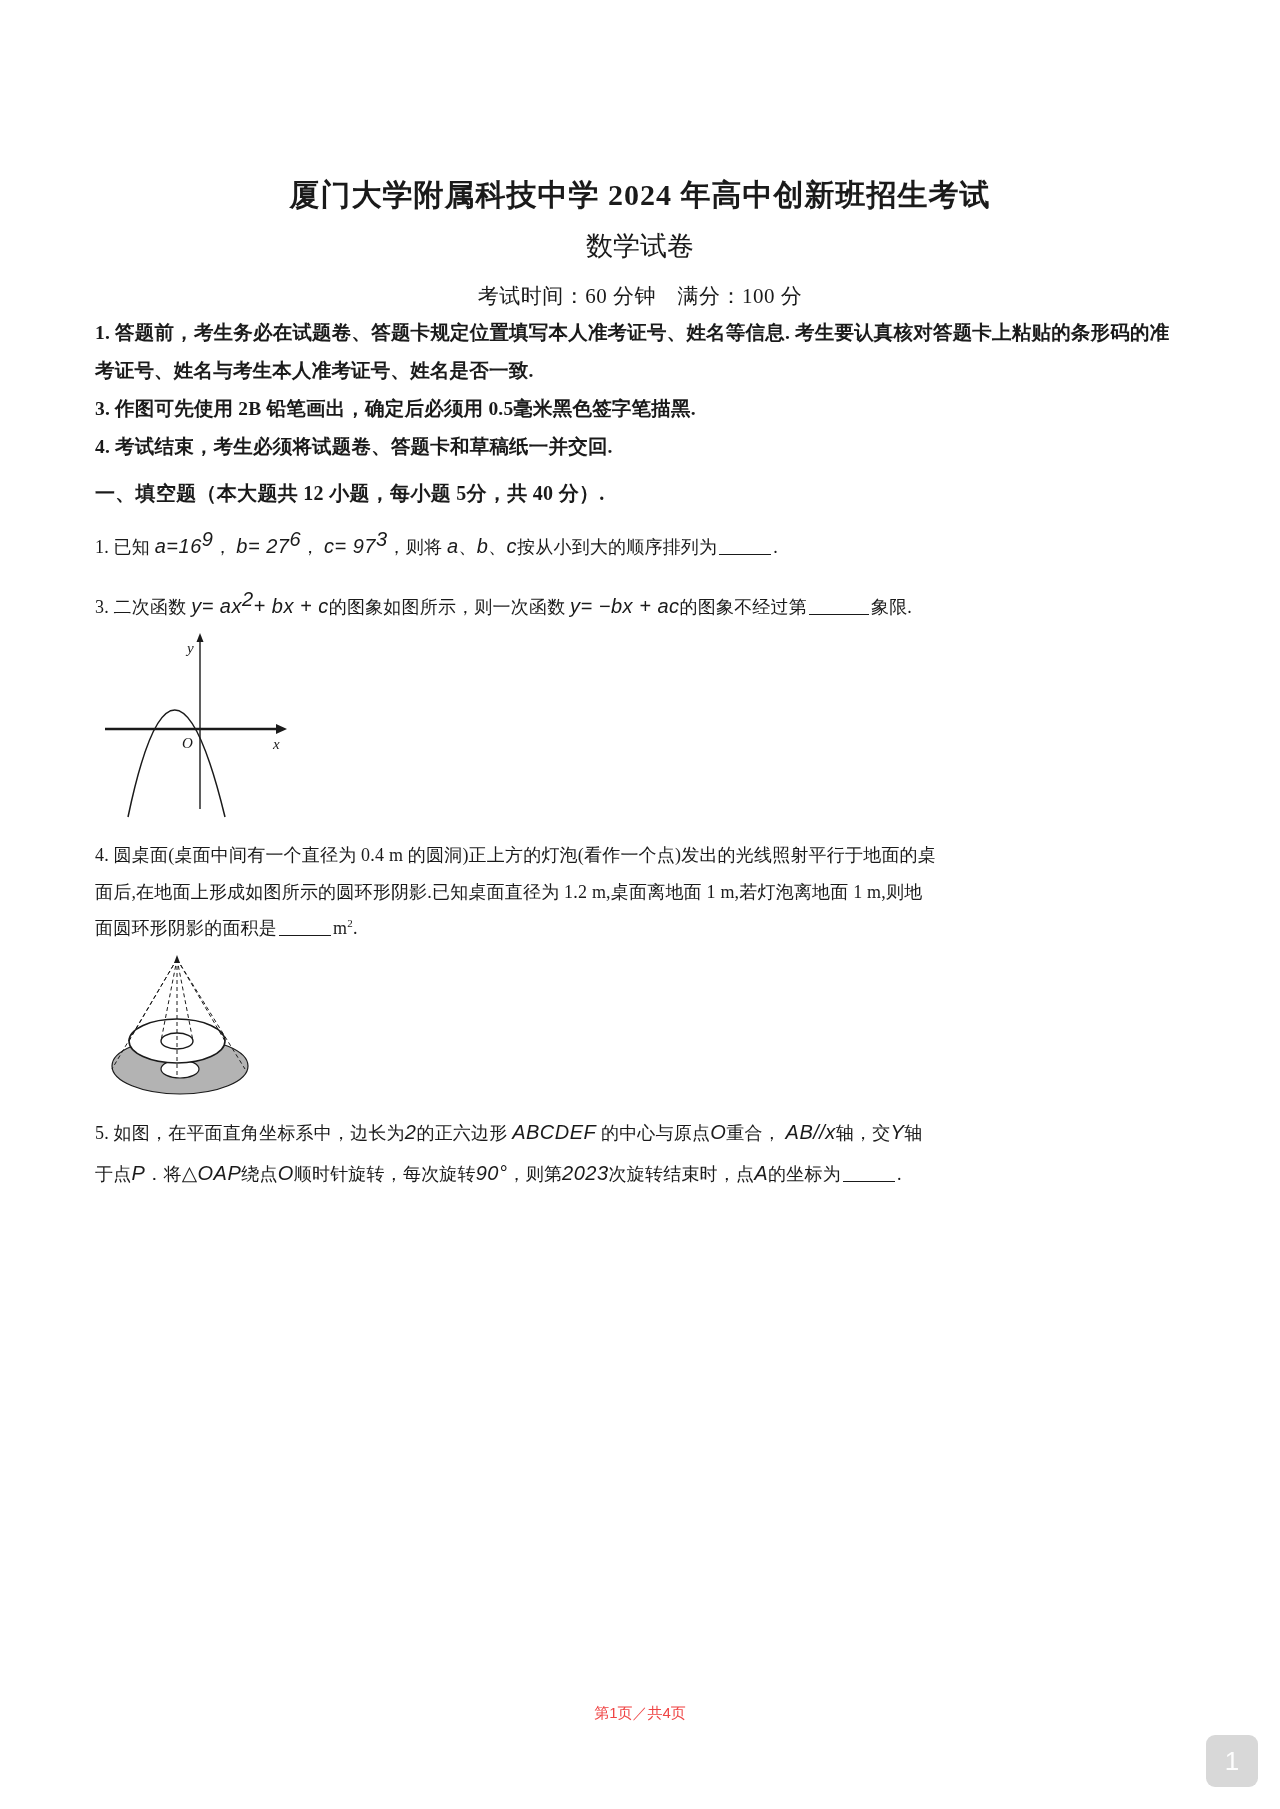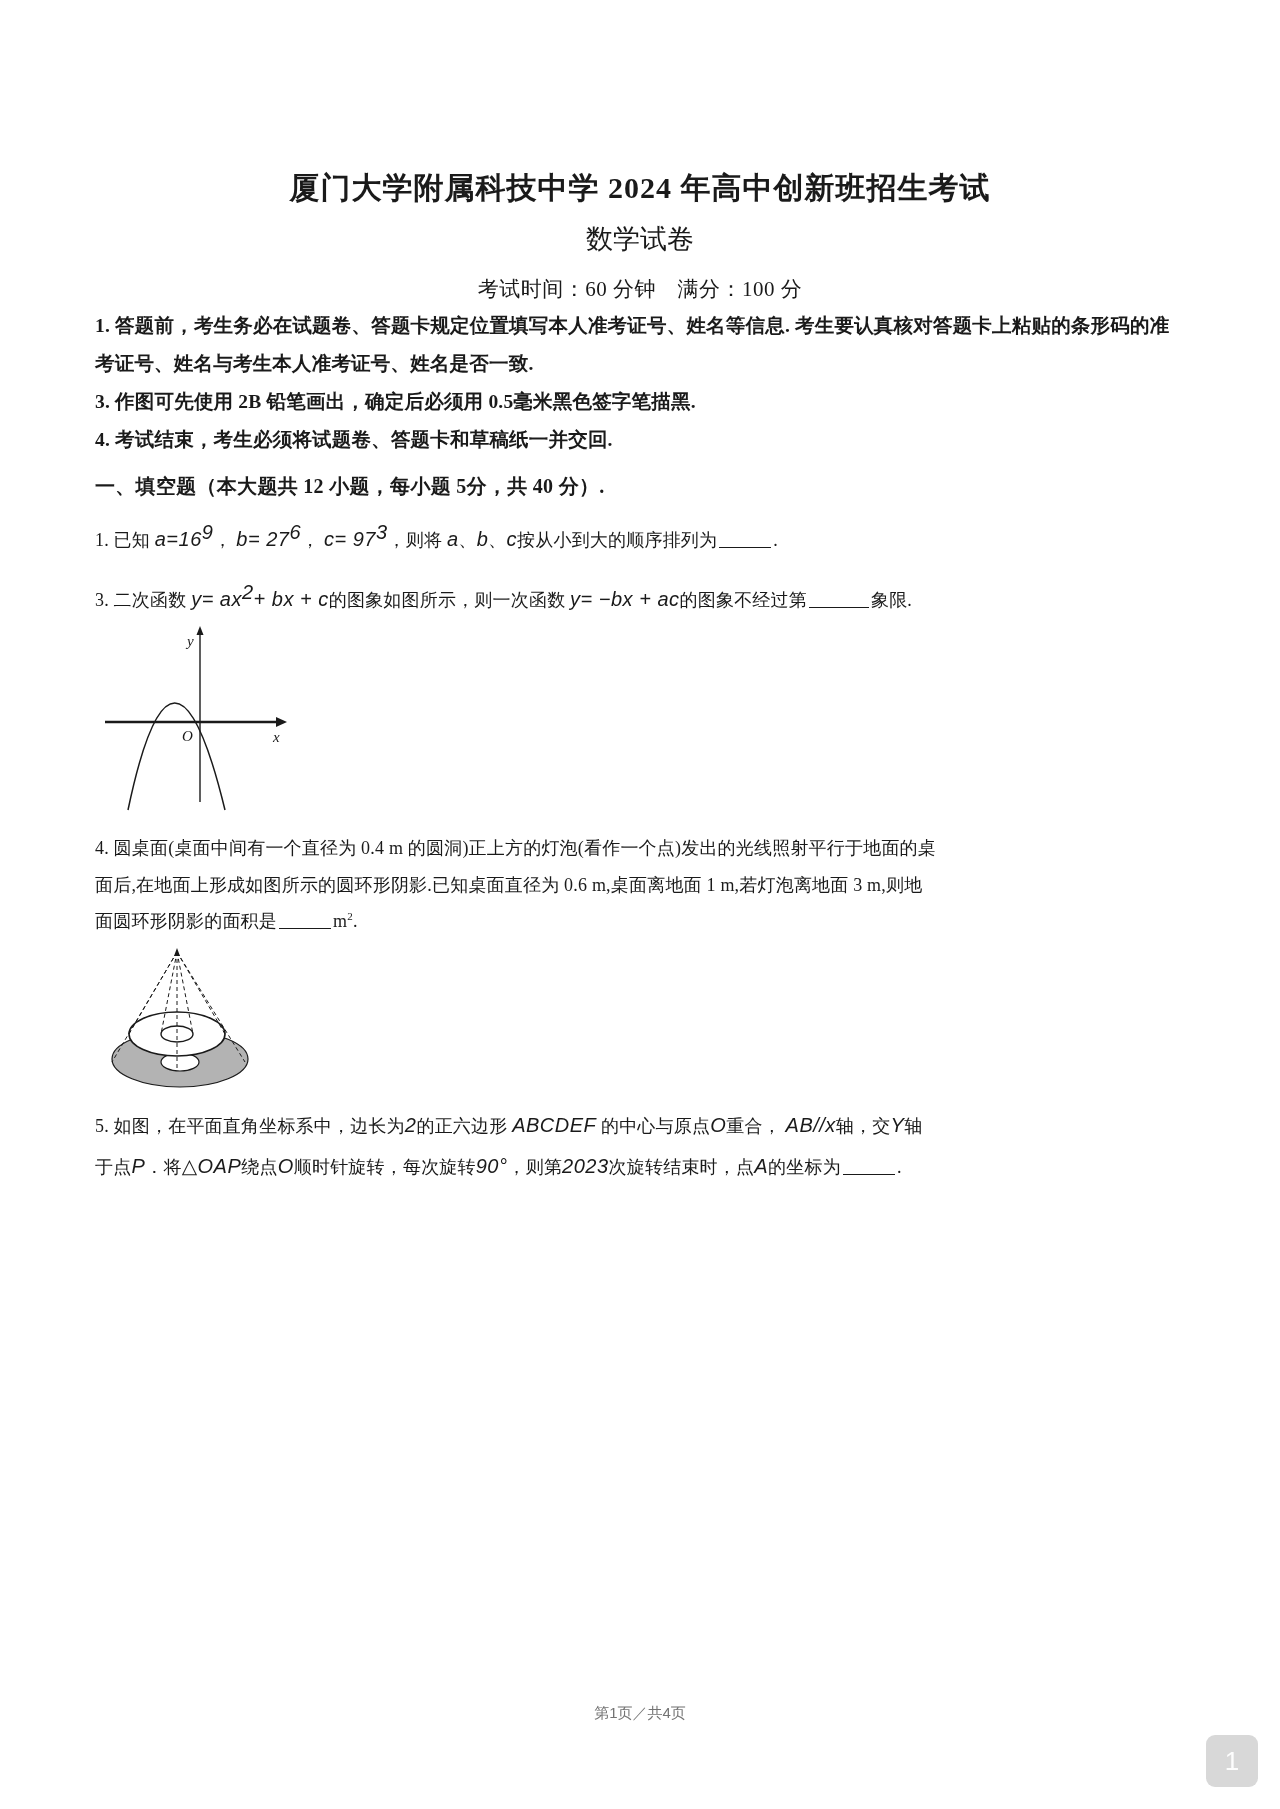--- a/index.html
+++ b/index.html
@@ -8,21 +8,21 @@
     background:#ffffff;
     font-family:"Liberation Serif","DejaVu Serif",serif;
     color:#1a1a1a;
     position:relative;
     overflow:hidden;
   }
   .page{
     position:relative;
     width:1280px;height:1809px;
     box-sizing:border-box;
-    padding:4px 95px;
+    padding:11px 95px;
   }
   .spacer-top{height:150px;}
 
   .doc-title{
     text-align:center;
     font-size:30px;
     font-weight:bold;
     letter-spacing:1px;
     line-height:1.35;
     margin:0;
@@ -103,21 +103,21 @@
 
   .fig-parabola{margin:4px 0 0 0;}
   .fig-cone{margin:4px 0 0 0;}
 
   .footer{
     position:absolute;
     left:0;right:0;
     bottom:86px;
     text-align:center;
     font-size:15px;
-    color:#737373;
+    color:#ef4444;
     font-family:"Liberation Sans","DejaVu Sans",sans-serif;
   }
   .page-badge{
     position:absolute;
     right:22px;
     bottom:22px;
     width:52px;height:52px;
     border-radius:9px;
     background:#d8d8d8;
     color:#fdfdfd;
@@ -174,21 +174,21 @@
       <path d="M 33 186 Q 78 -28 130 186" fill="none" stroke="#1a1a1a" stroke-width="1.5"></path>
       <text x="92" y="22" font-family="Liberation Serif, serif" font-style="italic" font-size="15" fill="#1a1a1a">y</text>
       <text x="178" y="118" font-family="Liberation Serif, serif" font-style="italic" font-size="15" fill="#1a1a1a">x</text>
       <text x="87" y="117" font-family="Liberation Serif, serif" font-style="italic" font-size="15" fill="#1a1a1a">O</text>
     </svg>
   </div>
 
   <p class="q">
     <span class="num">4.</span>
     <span>圆桌面(桌面中间有一个直径为 0.4 m 的圆洞)正上方的灯泡(看作一个点)发出的光线照射平行于地面的桌</span><br>
-    <span>面后,在地面上形成如图所示的圆环形阴影.已知桌面直径为 0.6 m,桌面离地面 1 m,若灯泡离地面 3 m,则地</span><br>
+    <span>面后,在地面上形成如图所示的圆环形阴影.已知桌面直径为 1.2 m,桌面离地面 1 m,若灯泡离地面 1 m,则地</span><br>
     <span>面圆环形阴影的面积是</span><span class="blank"></span><span>m</span><sup class="unit">2</sup><span>.</span>
   </p>
 
   <div class="fig-cone">
     <svg width="200" height="145" viewBox="0 0 200 145">
 
       <ellipse cx="85" cy="115" rx="68" ry="28" fill="#b3b3b3" stroke="#1a1a1a" stroke-width="1.2"></ellipse>
       <ellipse cx="85" cy="118" rx="19" ry="9" fill="#ffffff" stroke="#1a1a1a" stroke-width="1.2"></ellipse>
 
       <ellipse cx="82" cy="90" rx="48" ry="22" fill="#ffffff" stroke="#1a1a1a" stroke-width="1.6"></ellipse>

